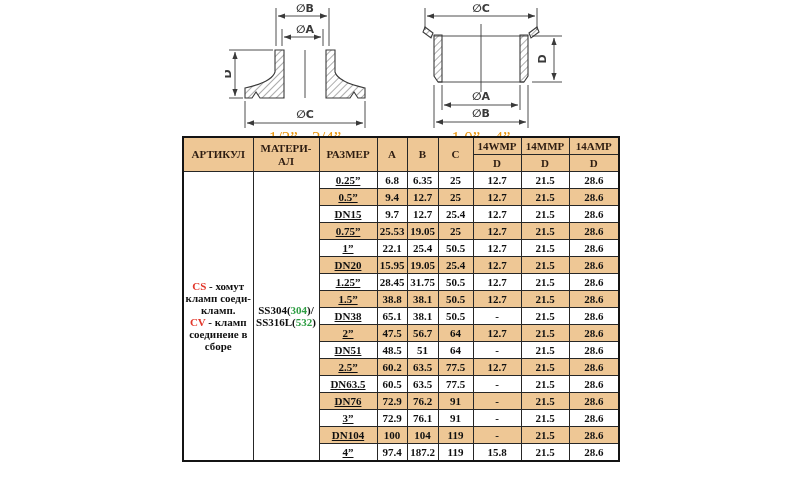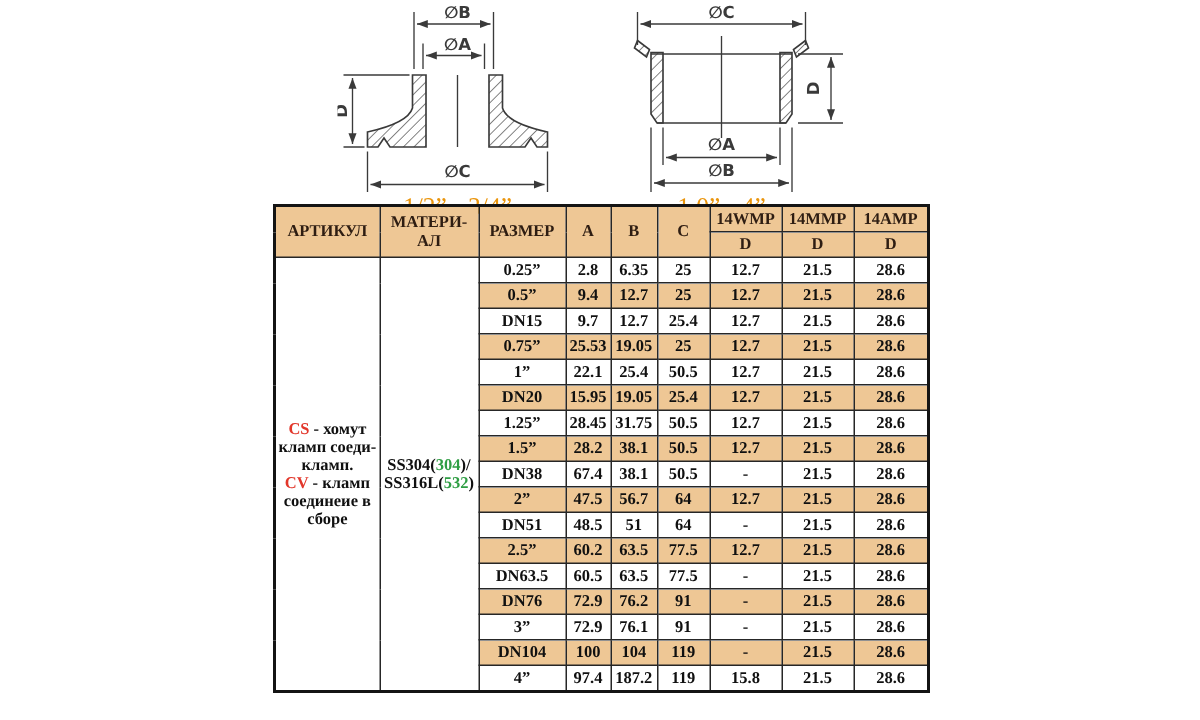--- a/index.html
+++ b/index.html
@@ -11,21 +11,21 @@
   #left-drawing{left:225px;}
   #right-drawing{left:410px;}
 
   table.spec{position:absolute;left:182px;top:136px;border-collapse:collapse;table-layout:fixed;
              border:2px solid #141414;}
   table.spec th, table.spec td{border:1px solid #262626;padding:0;text-align:center;
              font-size:11px;line-height:1.1;height:16px;overflow:hidden;}
   table.spec th{background:#eec795;color:#2e1d12;font-weight:bold;}
   table.spec td{color:#101010;font-weight:bold;}
   tbody tr:nth-child(even) td{background:#eec795;}
-  td.size{color:#9a5260;font-weight:bold;}
+  td.size{color:#9a5260;font-weight:bold;text-decoration:underline;}
   td.artikul-cell{background:#ffffff !important;font-size:11.5px;font-weight:bold;color:#1d1410;
                   vertical-align:middle;line-height:1.35;}
   td.material-cell{background:#ffffff !important;font-size:11px;font-weight:normal;color:#1a1a1a;
                    vertical-align:middle;line-height:1.9;}
   .red{color:#e2372b;}
   .green{color:#2f9e44;}
 </style>
 </head>
 <body>
 
@@ -160,21 +160,21 @@
           <span class="red">CV</span><span> - кламп</span><br>
           <span>соединеие в</span><br>
           <span>сборе</span>
         </td>
         <td rowspan="17" class="material-cell">
           <span>SS304(</span><span class="green">304</span><span>)/</span><br>
           <span>SS316L(</span><span class="green">532</span><span>)</span>
         </td>
 
       <td class="size">0.25”</td>
-          <td>2.8</td>
+          <td>6.8</td>
           <td>6.35</td>
           <td>25</td>
           <td>12.7</td>
           <td>21.5</td>
           <td>28.6</td>
         </tr>
     <tr>
           <td class="size">0.5”</td>
           <td>9.4</td>
           <td>12.7</td>
@@ -223,30 +223,30 @@
           <td class="size">1.25”</td>
           <td>28.45</td>
           <td>31.75</td>
           <td>50.5</td>
           <td>12.7</td>
           <td>21.5</td>
           <td>28.6</td>
         </tr>
         <tr>
           <td class="size">1.5”</td>
-          <td>28.2</td>
+          <td>38.8</td>
           <td>38.1</td>
           <td>50.5</td>
           <td>12.7</td>
           <td>21.5</td>
           <td>28.6</td>
         </tr>
         <tr>
           <td class="size">DN38</td>
-          <td>67.4</td>
+          <td>65.1</td>
           <td>38.1</td>
           <td>50.5</td>
           <td>-</td>
           <td>21.5</td>
           <td>28.6</td>
         </tr>
         <tr>
           <td class="size">2”</td>
           <td>47.5</td>
           <td>56.7</td>

